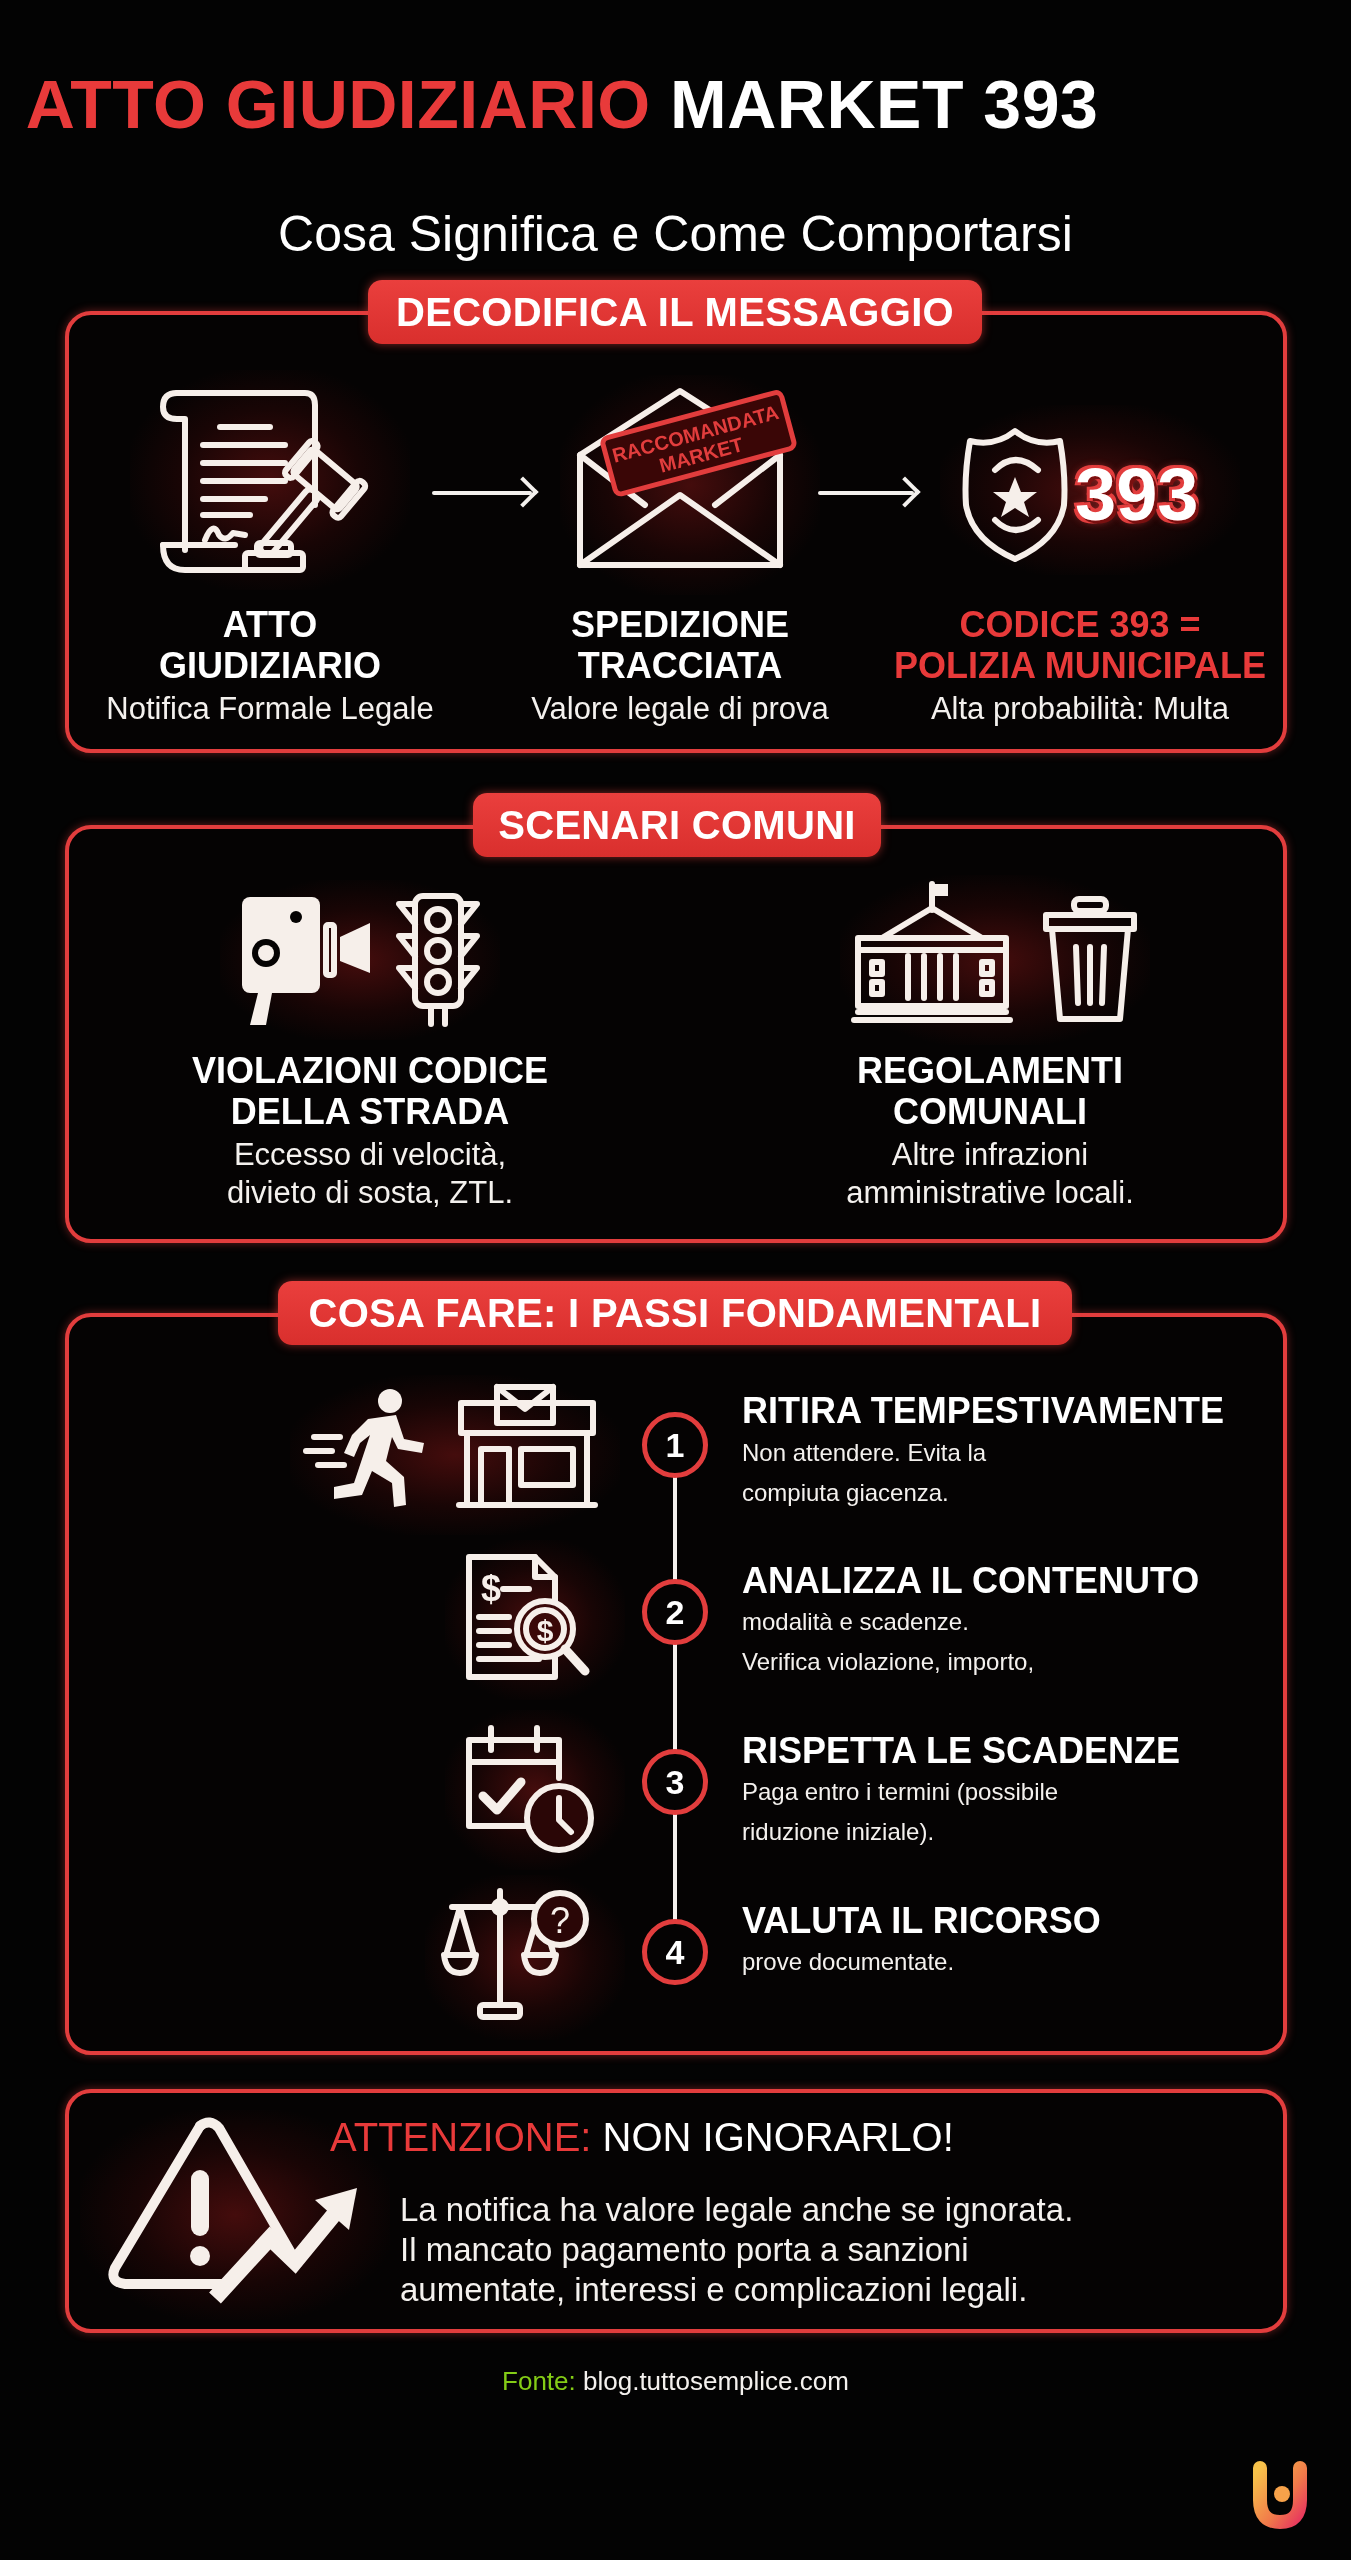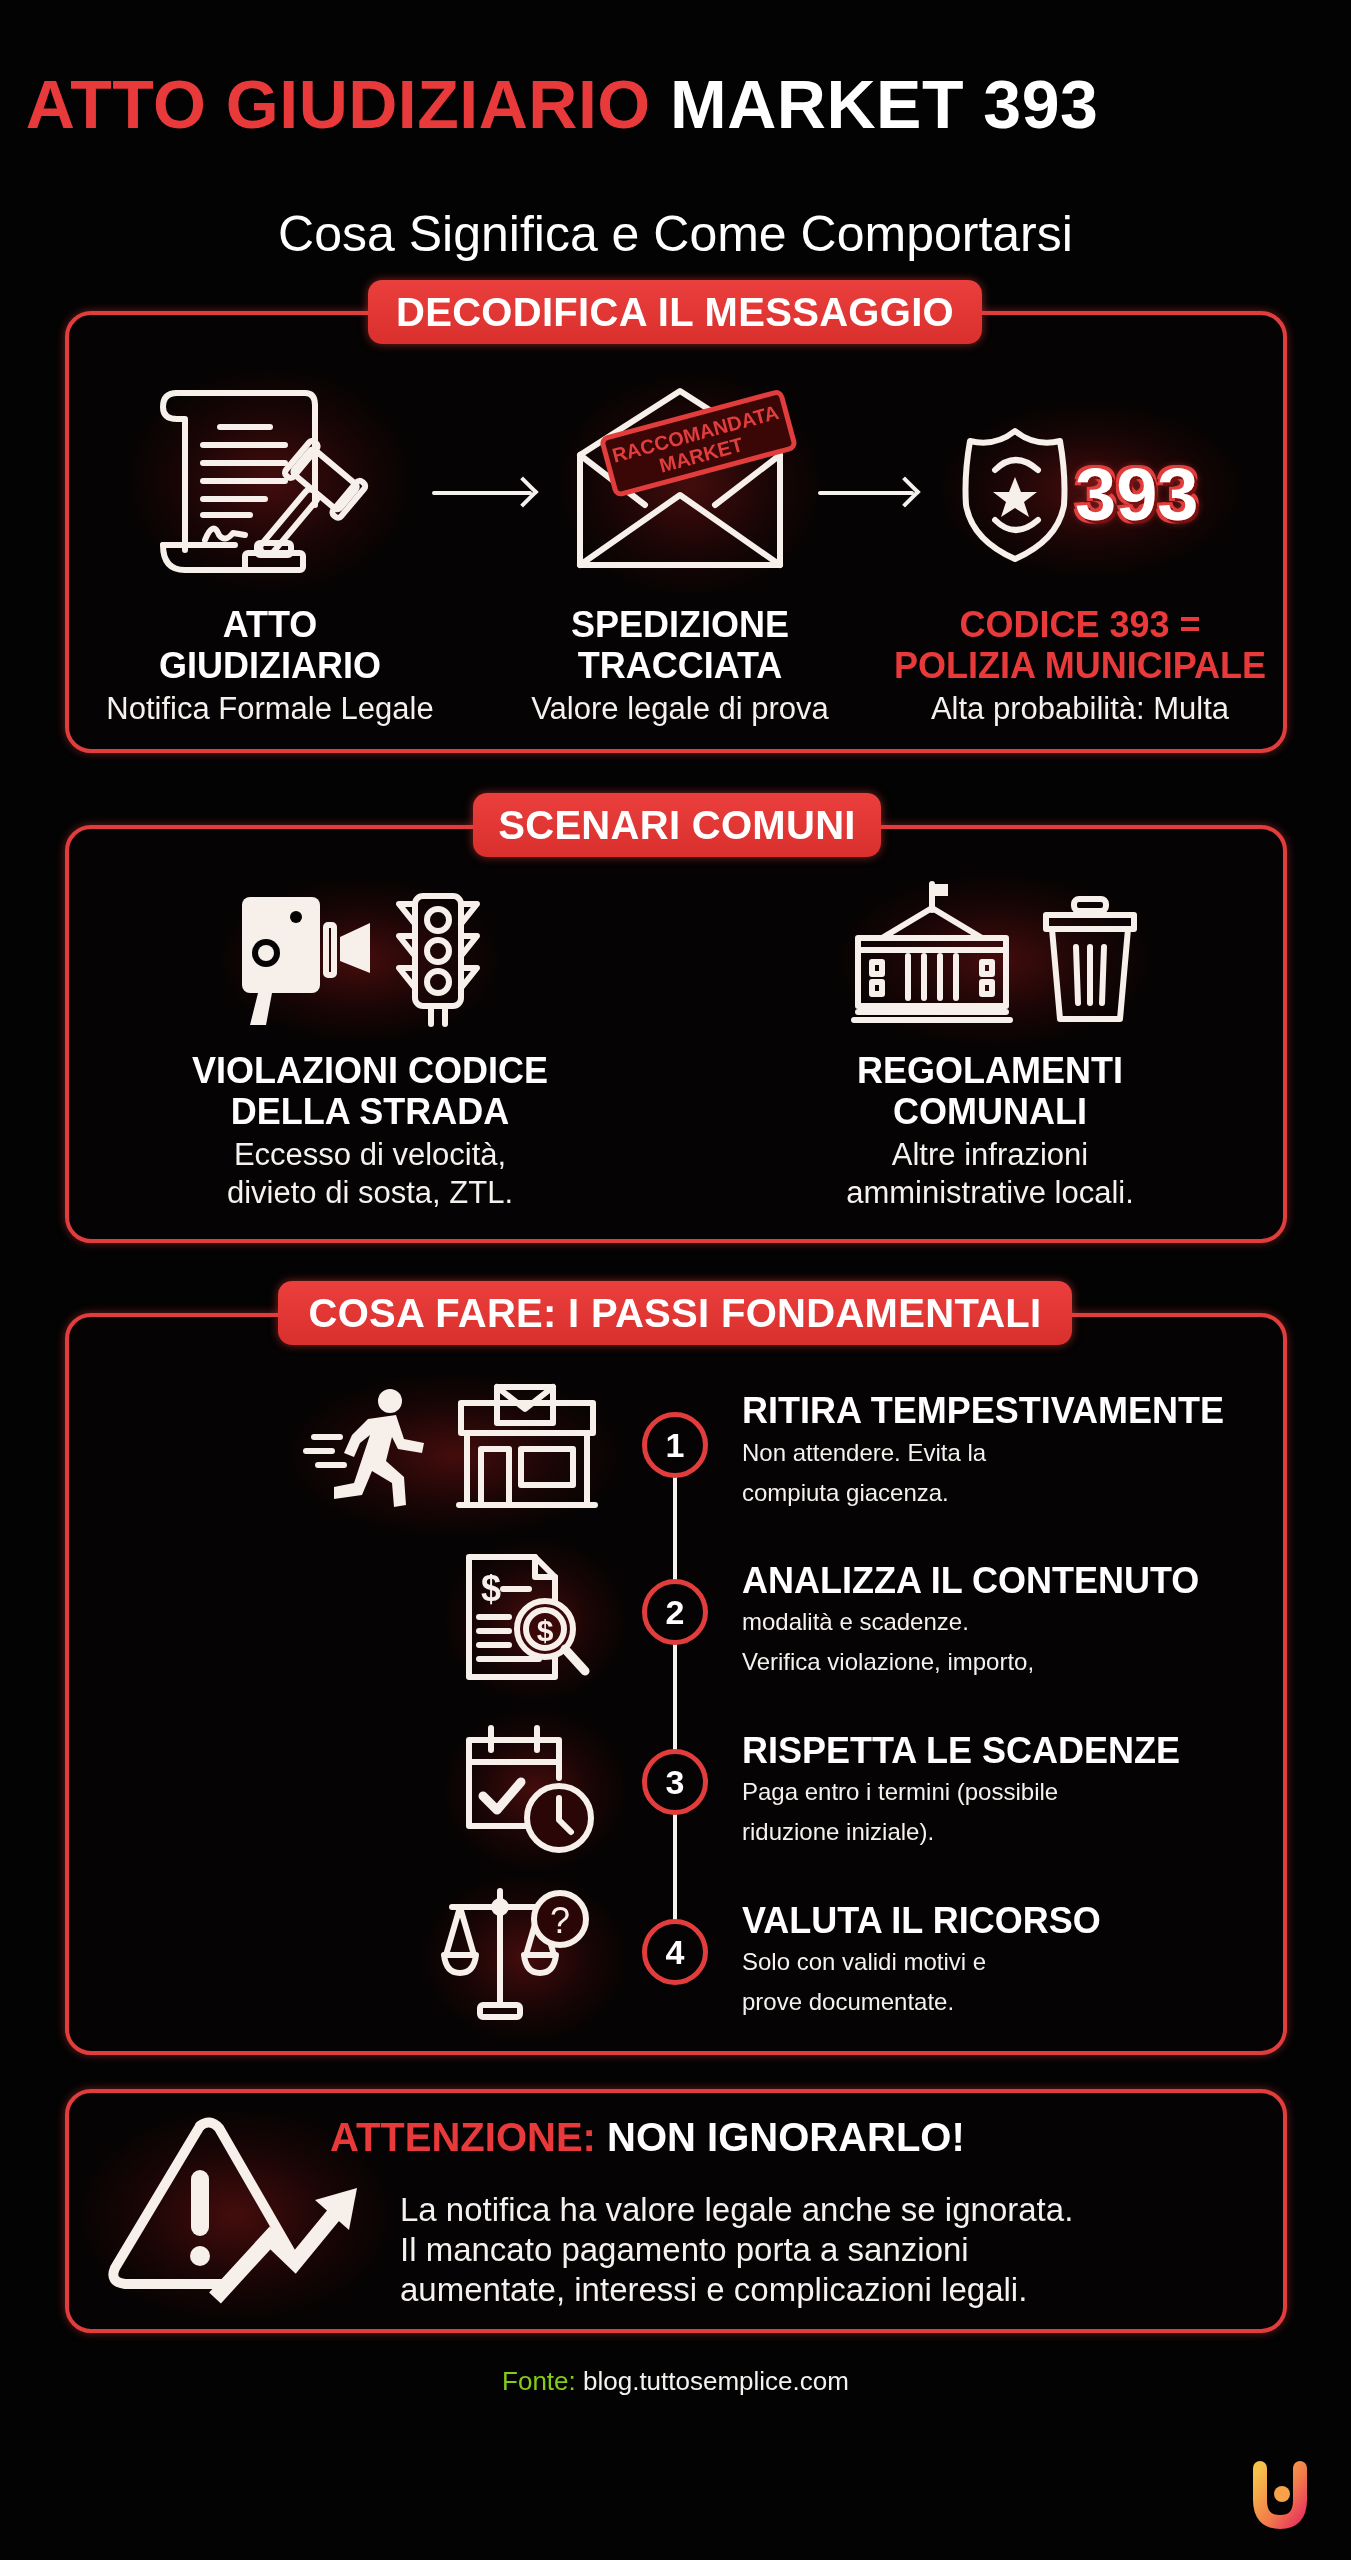--- a/index.html
+++ b/index.html
@@ -33,21 +33,21 @@
   .arrow { position: absolute; height: 4px; background: #f4f1ee; border-radius: 2px; }
   .arrow::after { content: ""; position: absolute; right: -2px; top: -10px; width: 18px; height: 18px;
                   border-top: 4px solid #f4f1ee; border-right: 4px solid #f4f1ee; transform: rotate(45deg); transform-origin: center; }
 
   .timeline-line { position: absolute; left: 673px; width: 4px; background: #f4f1ee; }
   .step-circle { position: absolute; width: 66px; height: 66px; border-radius: 50%; border: 5px solid #e23d3d; background: #050303;
                  color: #fff; font-weight: 700; font-size: 34px; text-align: center; line-height: 56px; }
   .step-title { position: absolute; left: 742px; font-weight: 700; font-size: 36px; line-height: 42px; color: #ffffff; }
   .step-desc { position: absolute; left: 742px; width: 540px; font-size: 24px; line-height: 40px; color: #f4f1ee; }
 
-  .warn-title { position: absolute; left: 330px; top: 2113px; font-weight: 700; font-size: 40px; line-height: 48px; }
+  .warn-title { position: absolute; left: 330px; top: 2113px; font-weight: 400; font-size: 40px; line-height: 48px; }
   .warn-title .red { color: #e83a3a; }
   .warn-title .white { color: #ffffff; }
   .warn-body { position: absolute; left: 400px; top: 2190px; width: 860px; font-size: 33px; line-height: 40px; color: #f4f1ee; }
 
   .source { position: absolute; left: 0; width: 1351px; top: 2365px; text-align: center; font-size: 26px; line-height: 32px; }
   .source .lbl { color: #84cc16; }
   .source .url { color: #f4f1ee; }
 </style>
 </head>
 <body>
@@ -270,21 +270,20 @@
   <path class="stroke" d="M4 70 H36 Q34 88 20 88 Q6 88 4 70 Z"></path>
   <path class="stroke" d="M100 22 L86 70 M100 22 L114 70"></path>
   <path class="stroke" d="M84 70 H116 Q114 88 100 88 Q86 88 84 70 Z"></path>
   <rect class="stroke" x="40" y="120" width="40" height="12" rx="3"></rect>
   <circle cx="120" cy="34" r="26" fill="#2a0606" stroke="#f6efea" stroke-width="6"></circle>
   <text x="120" y="48" text-anchor="middle" font-family="Liberation Sans, sans-serif" font-size="36" fill="#f6efea">?</text>
 </svg>
 <div class="step-circle" style="left:642px; top:1919px;">4</div>
 <div class="step-title" style="top:1900px;">VALUTA IL RICORSO</div>
 <div class="step-desc" style="top:1942px;">
-  <div>Solo con validi motivi e</div>
   <div>prove documentate.</div>
 </div>
 
 <div class="box" style="top:2089px; height:244px;"></div>
 <div class="icon-glow" style="left:80px; top:2110px; width:310px; height:210px;"></div>
 <svg style="left:105px; top:2120px;" width="260" height="190" viewBox="0 0 260 190">
   <path d="M95 6 Q105 -2 114 8 L190 140" fill="none" stroke="#f6efea" stroke-width="10" stroke-linecap="round"></path>
   <path d="M95 6 L10 148 Q4 162 20 164 H120" fill="none" stroke="#f6efea" stroke-width="10" stroke-linecap="round" stroke-linejoin="round"></path>
   <rect x="86" y="50" width="18" height="66" rx="9" class="fillw"></rect>
   <circle cx="95" cy="136" r="10" class="fillw"></circle>

